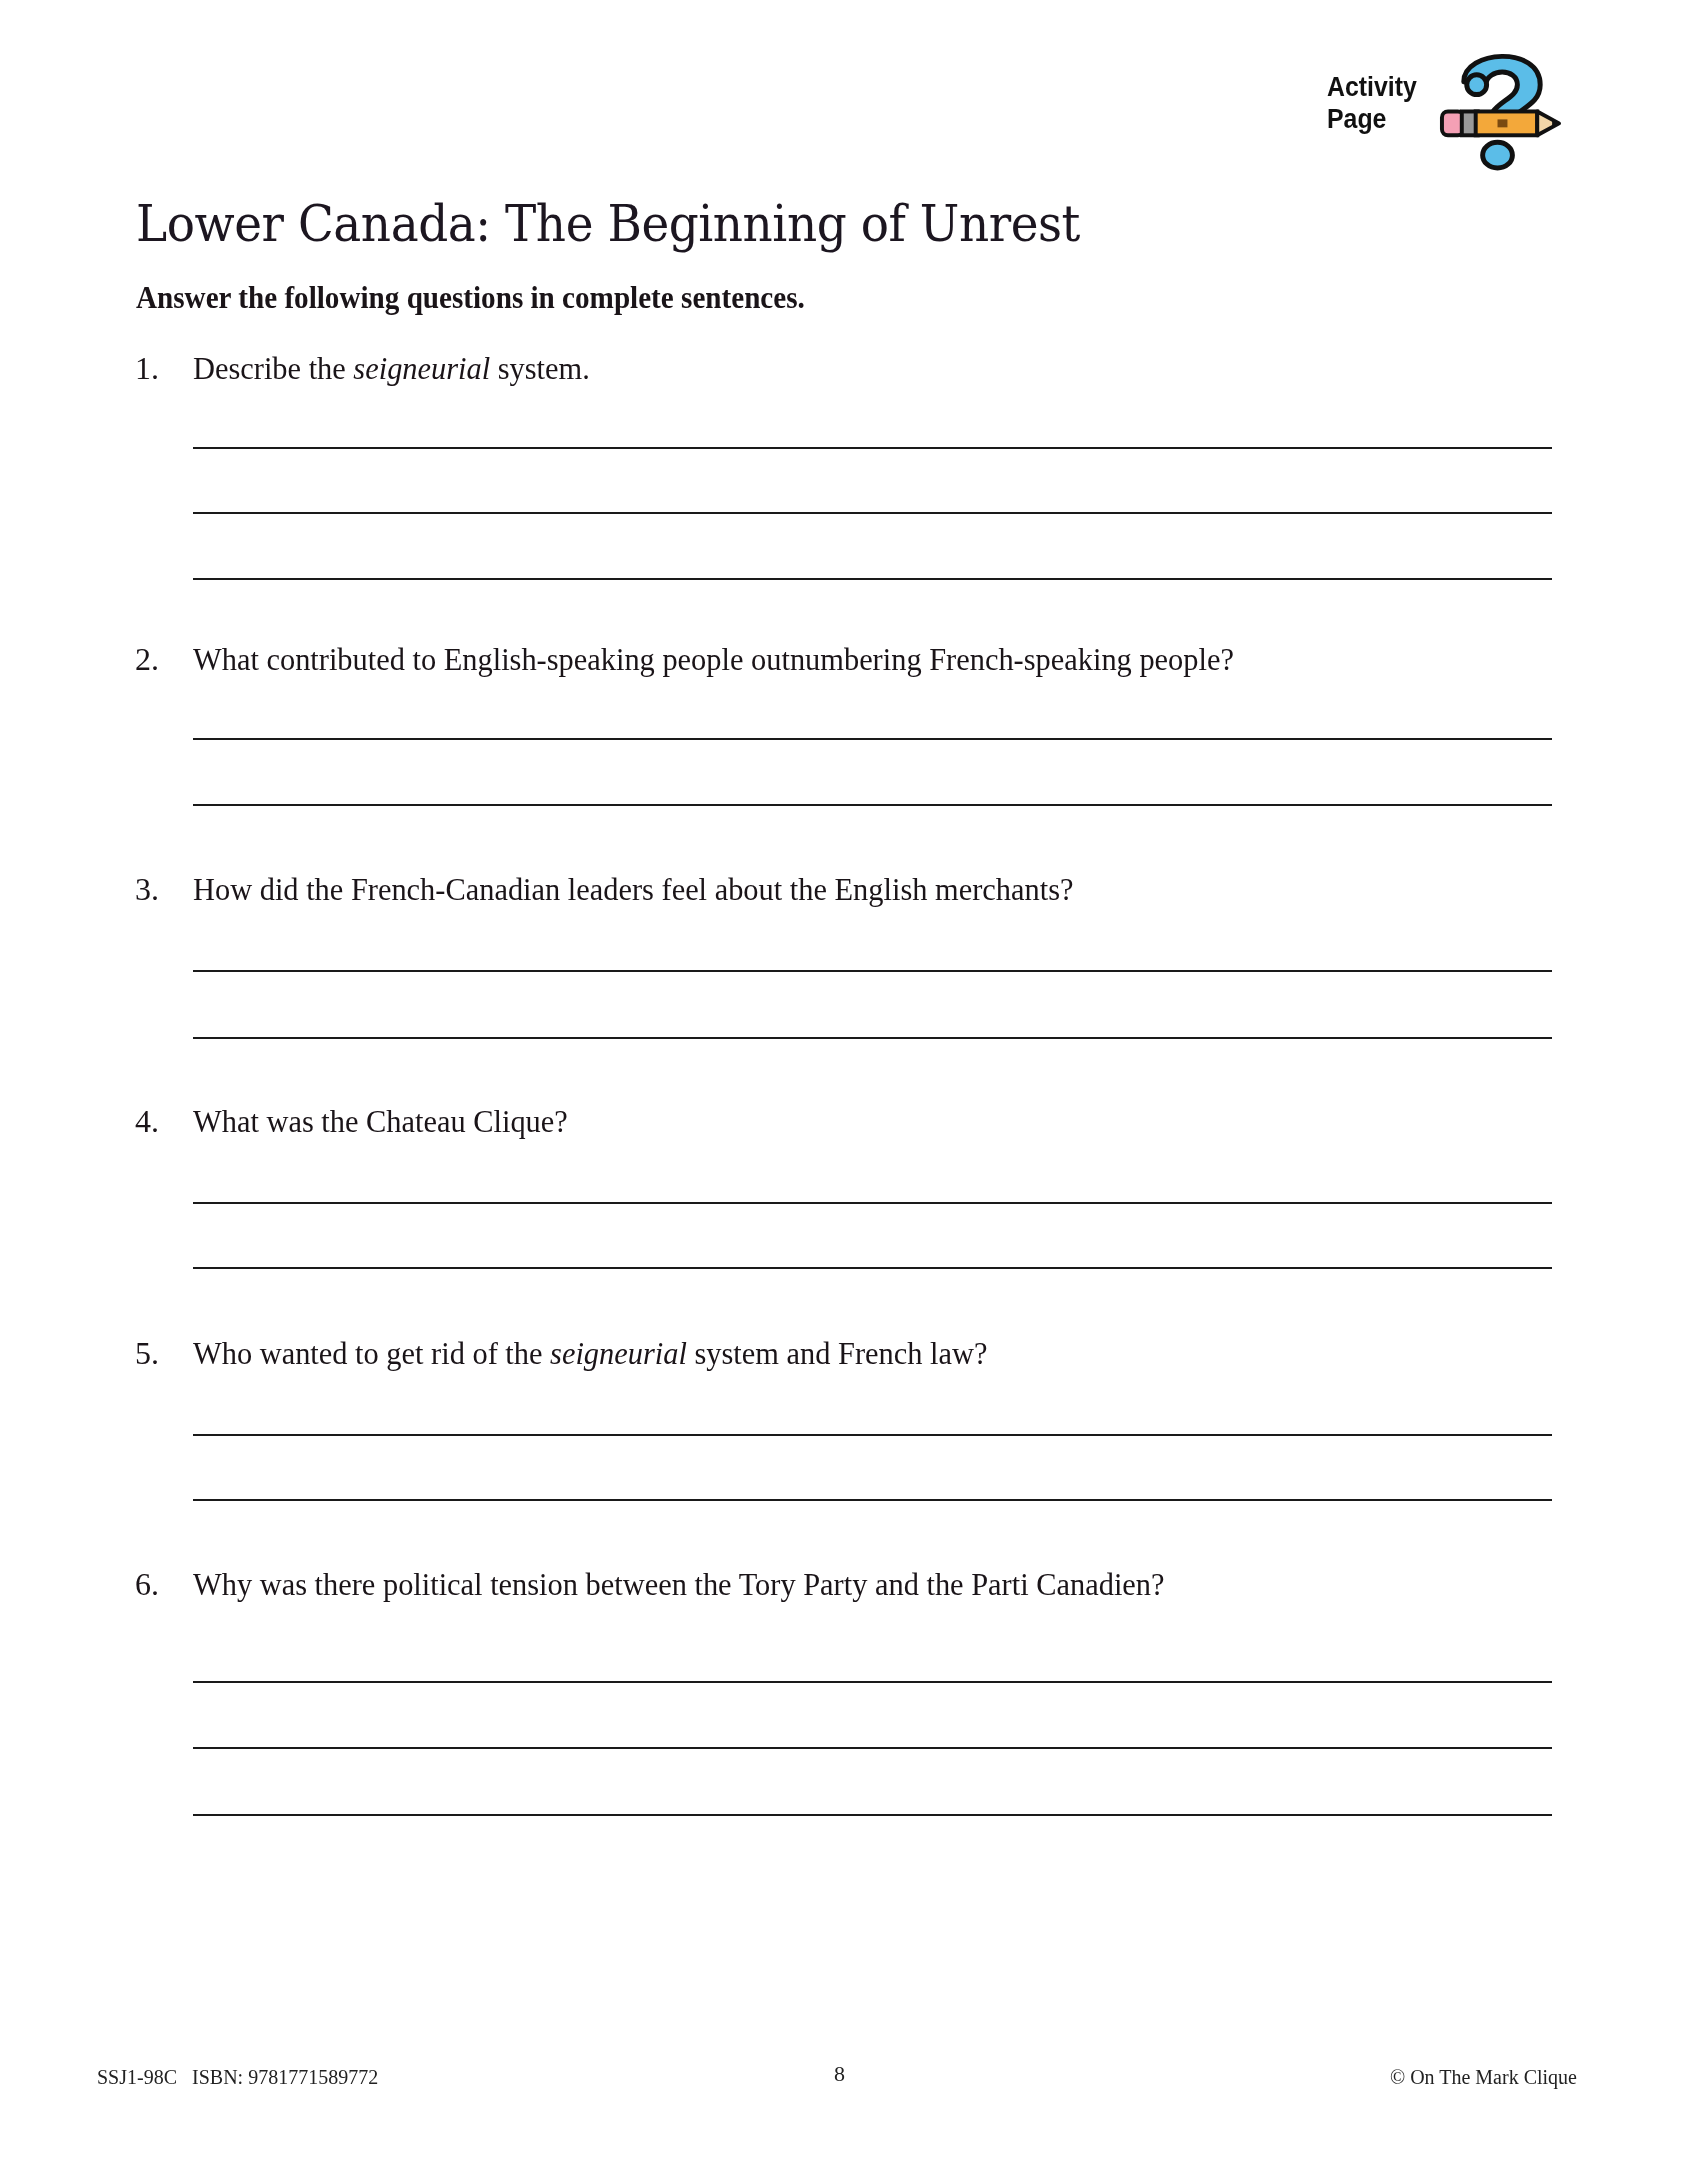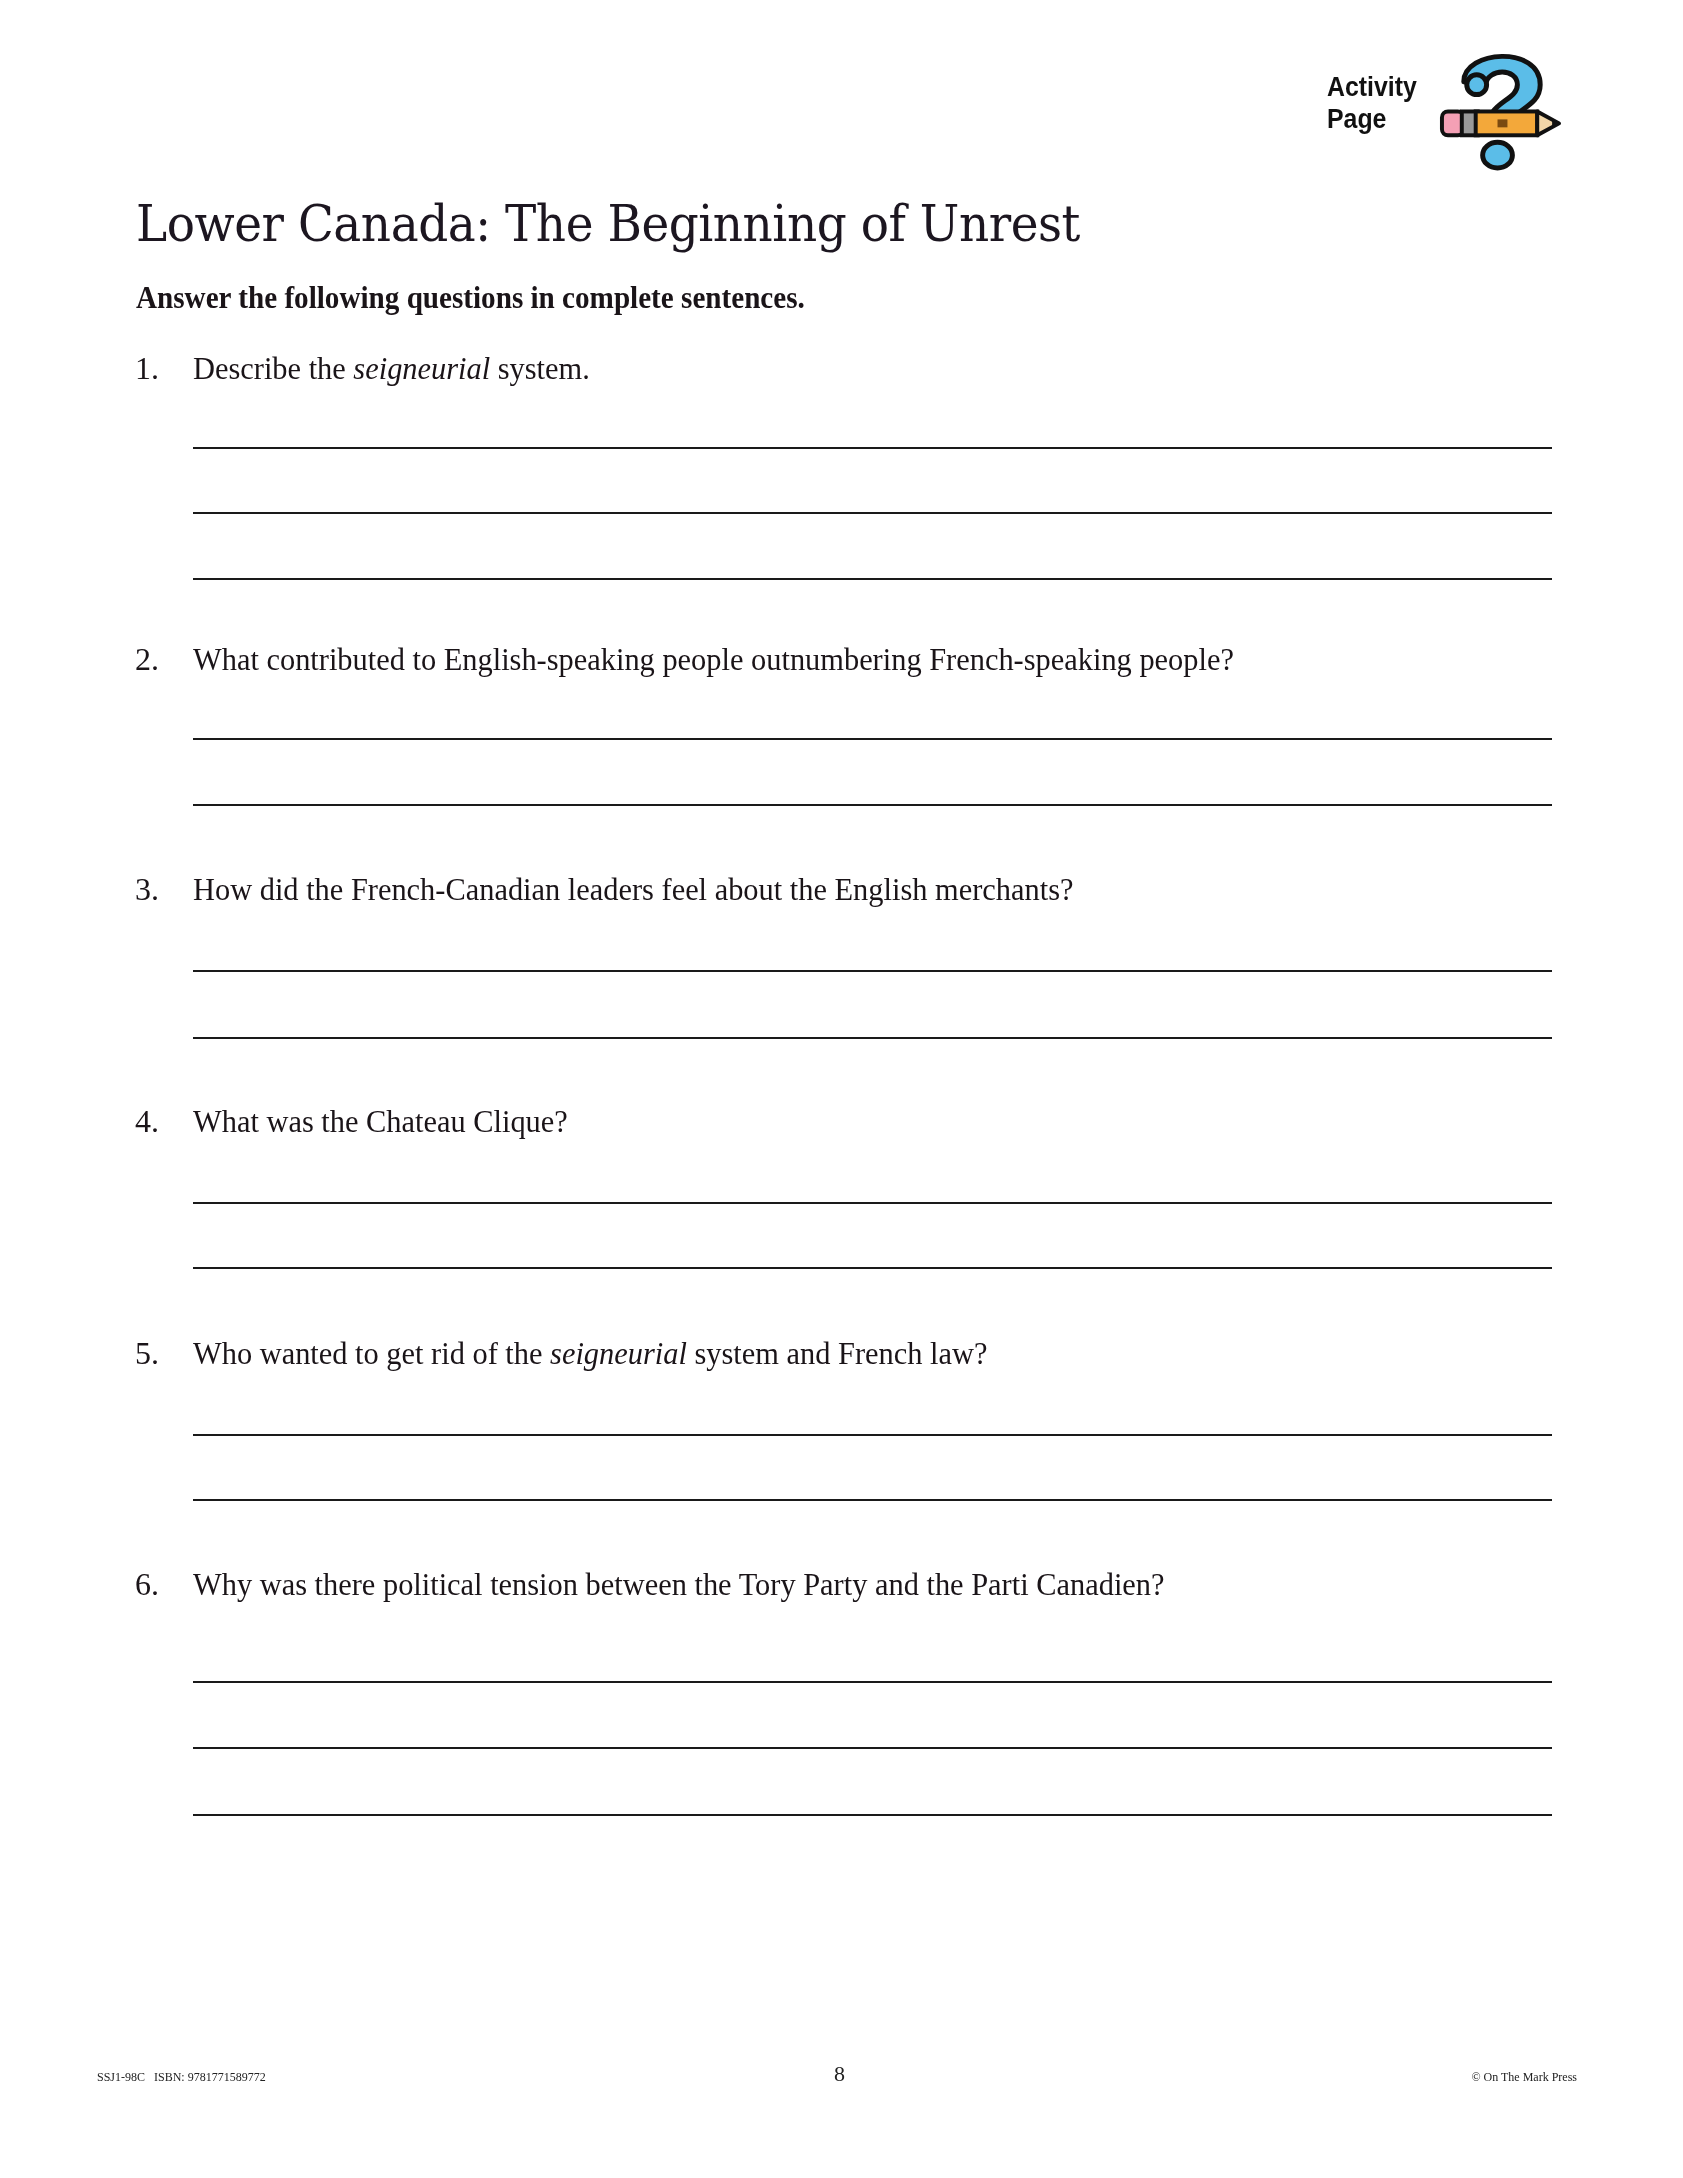--- a/index.html
+++ b/index.html
@@ -11,21 +11,21 @@
   .logo-icon { left:1436px; top:40px; width:129px; height:134px; }
   .title { left:136px; top:194px; font-size:51px; line-height:59px; font-family:"DejaVu Serif","Liberation Serif",serif;
            letter-spacing:-0.5px; color:#1c1620; font-weight:normal; transform:scaleX(0.92); transform-origin:left top; }
   .instr { left:136px; top:280px; font-size:31px; font-weight:bold; line-height:36px;
            transform:scaleX(0.94); transform-origin:left top; }
   .q { left:0; width:1683px; height:40px; font-size:32px; line-height:40px; }
   .q .num { position:absolute; left:135px; top:0; }
   .q .txt { position:absolute; left:193px; top:0; white-space:nowrap; transform:scaleX(0.95); transform-origin:left top; }
   .q .txt i { font-style:italic; }
   .line { left:193px; width:1359px; height:2px; background:#1a1a1a; }
-  .footer { top:2067px; font-size:12px; line-height:20px; color:#222; }
+  .footer { top:2067px; font-size:20px; line-height:20px; color:#222; }
   .f-left { left:97px; }
   .f-mid { left:834px; font-size:22px; top:2064px; }
   .f-right { right:106px; }
 </style>
 </head>
 <body>
 
 <div class="abs logo-text">
   <div>Activity</div>
   <div>Page</div>
@@ -88,14 +88,14 @@
 <div class="abs q" style="top:1564px">
   <span class="num">6.</span>
   <span class="txt"><span>Why was there political tension between the Tory Party and the Parti Canadien?</span><i></i><span></span></span>
 </div>
 <div class="abs line" style="top:1681px"></div>
 <div class="abs line" style="top:1747px"></div>
 <div class="abs line" style="top:1814px"></div>
 
 <div class="abs footer f-left" style="white-space:pre">SSJ1-98C   ISBN: 9781771589772</div>
 <div class="abs footer f-mid">8</div>
-<div class="abs footer f-right">© On The Mark Press</div>
+<div class="abs footer f-right">© On The Mark Clique</div>
 
 
 </body></html>

